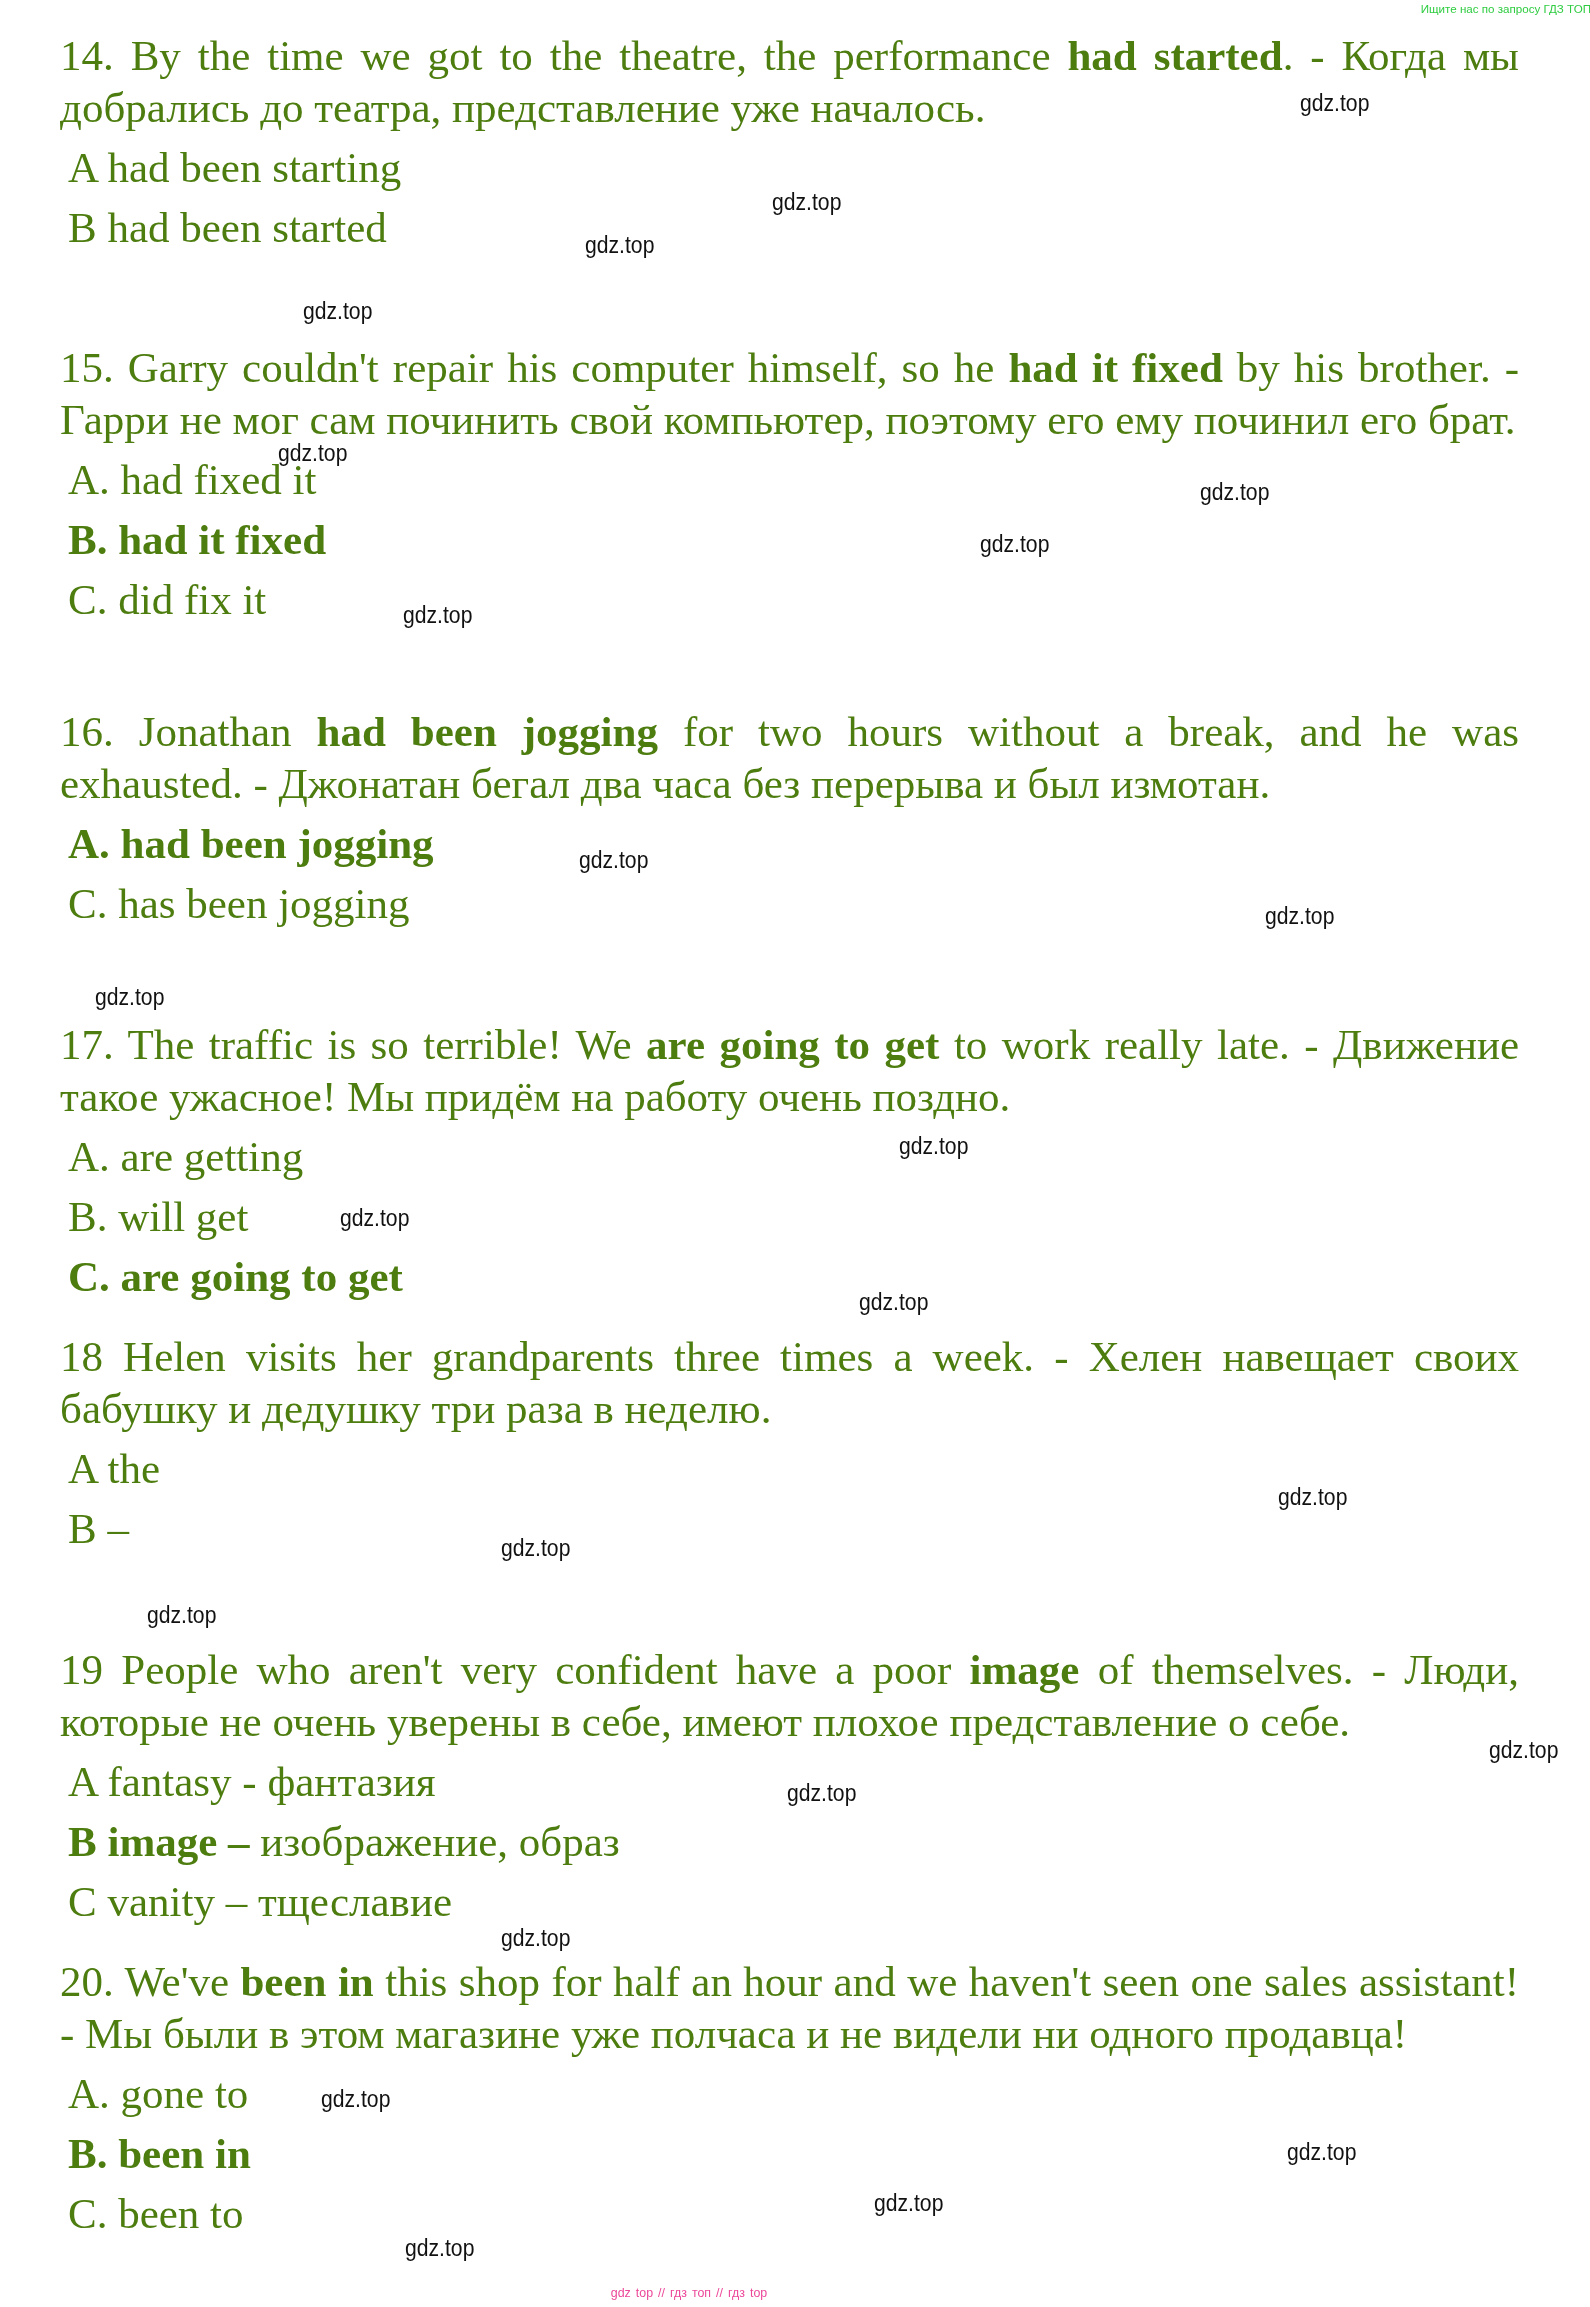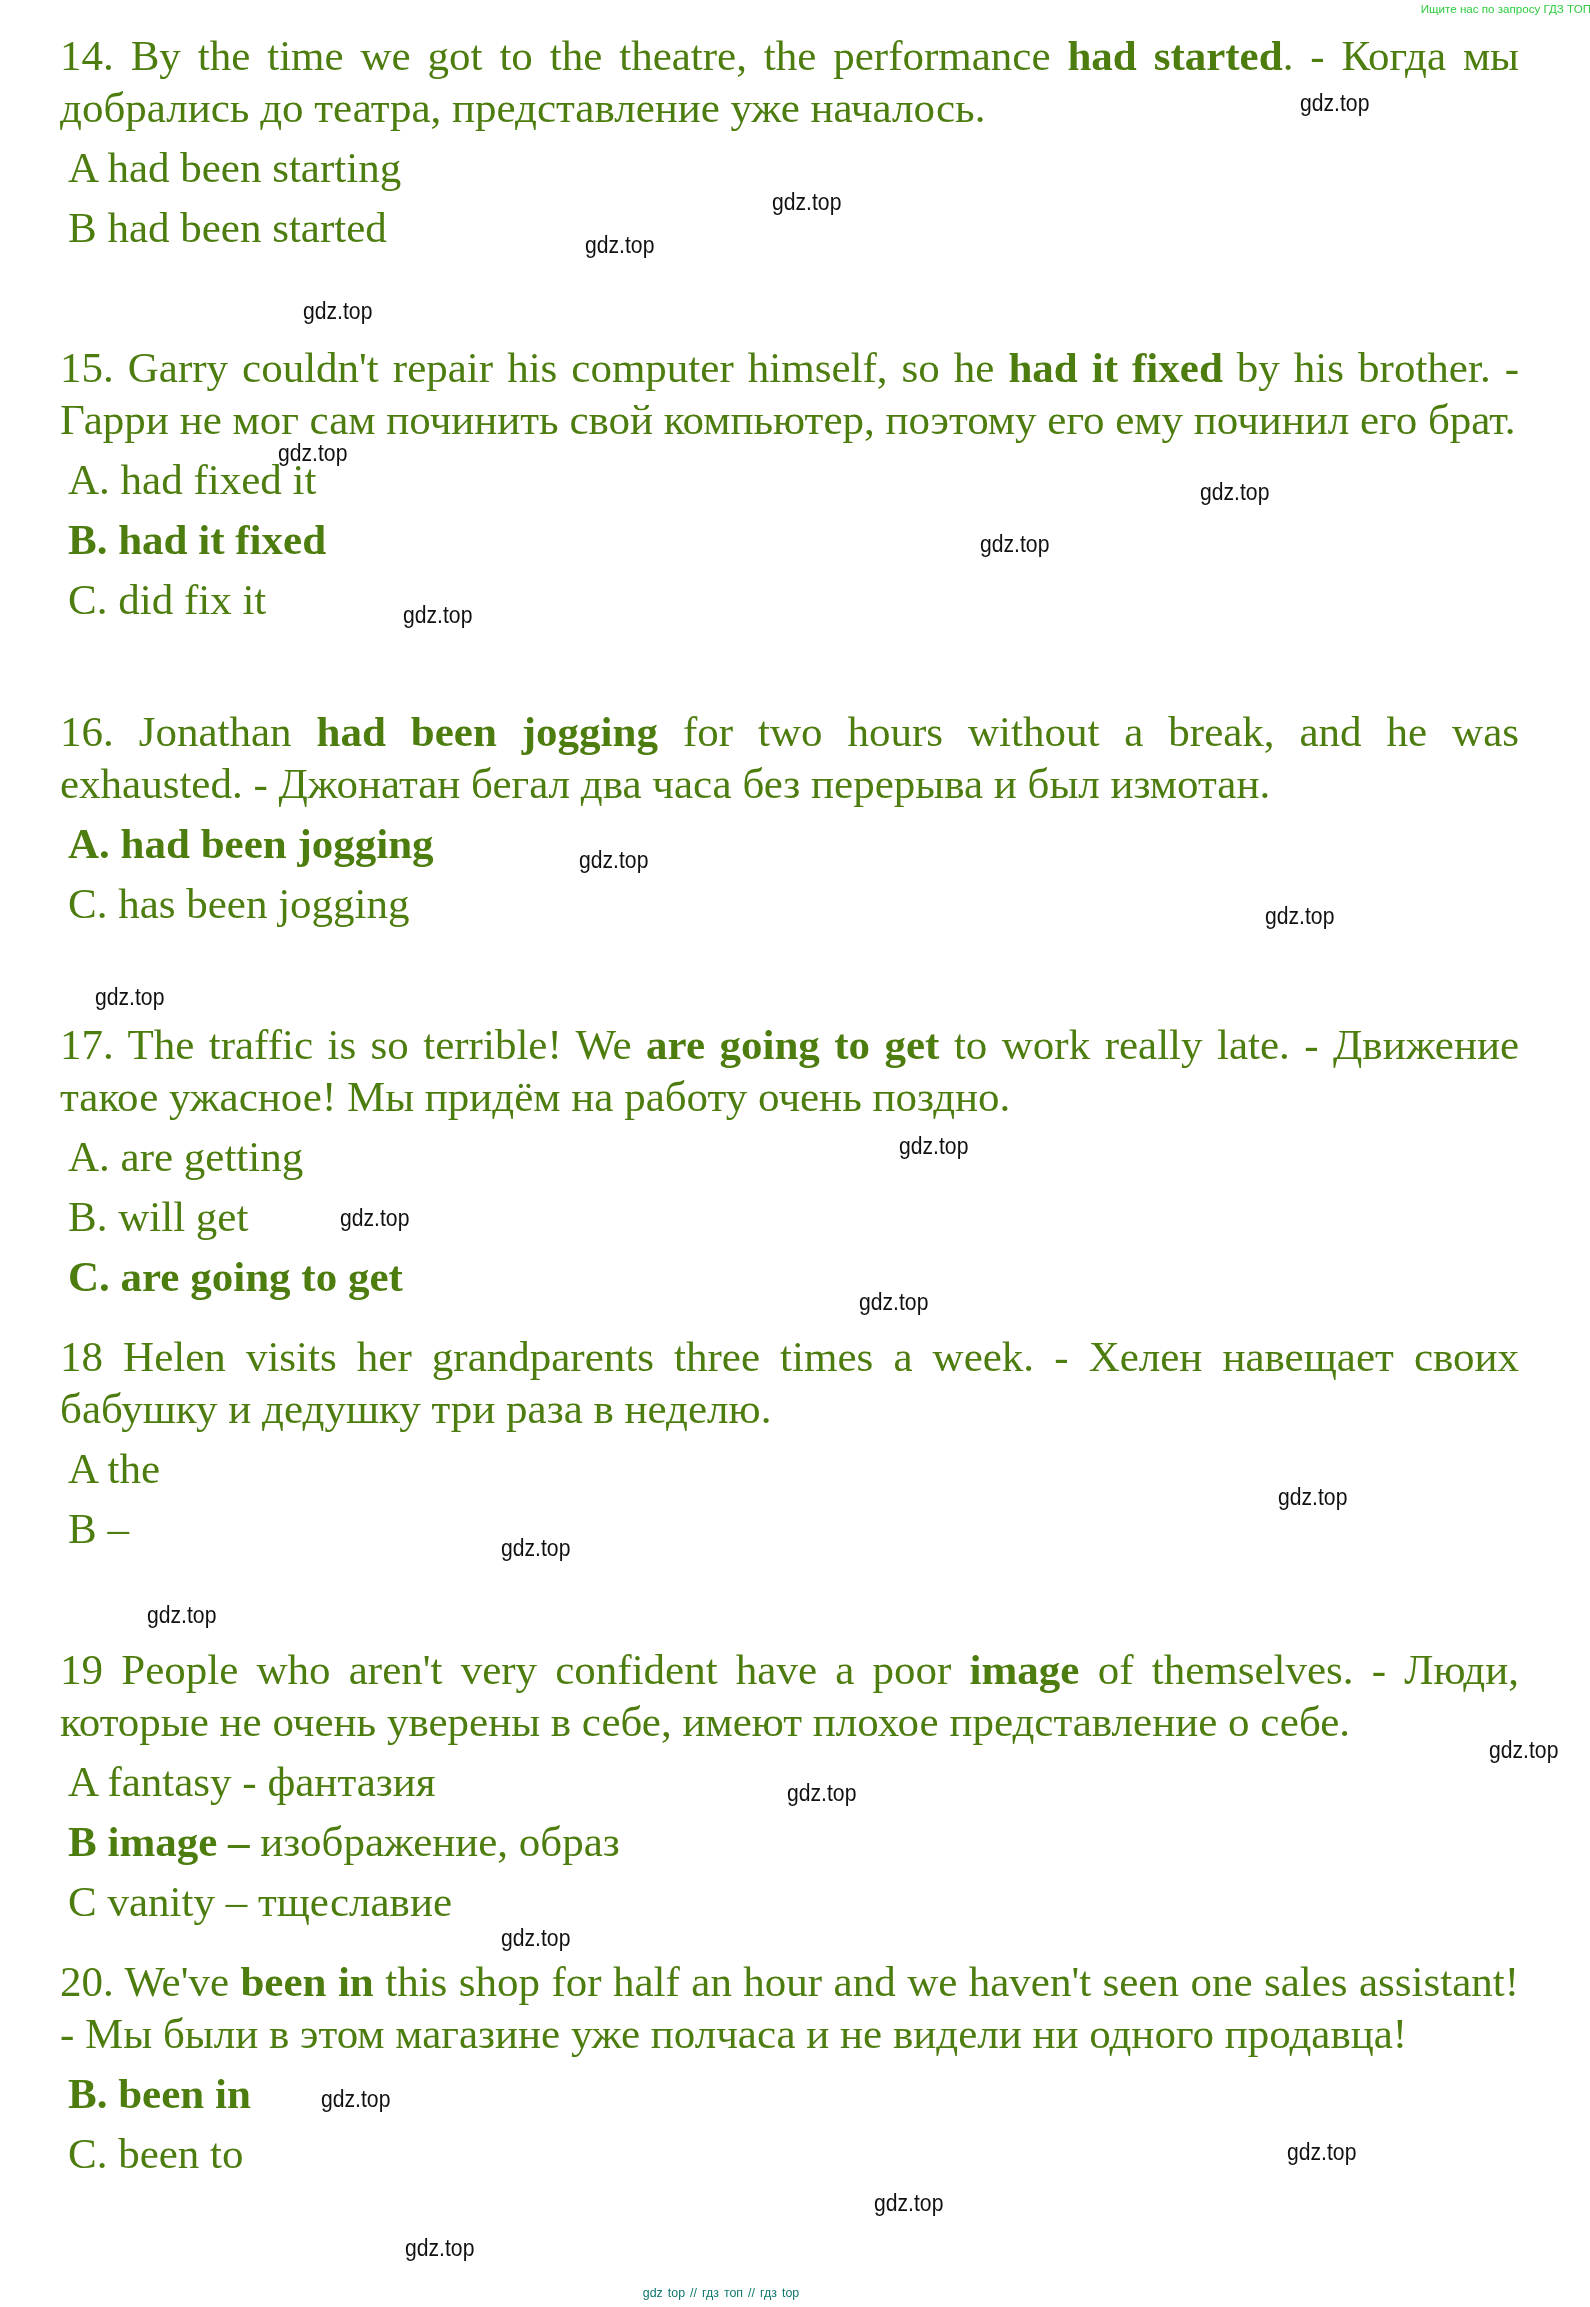--- a/index.html
+++ b/index.html
@@ -5,21 +5,21 @@
   html, body { margin: 0; padding: 0; background: #ffffff; }
   body { width: 1591px; height: 2307px; position: relative; overflow: hidden; }
   .top-banner {
     position: absolute; top: 0; left: 0; width: 1591px; text-align: right;
     font-family: "Liberation Sans", "DejaVu Sans", sans-serif; font-size: 11.6px;
     color: #2ecc40; line-height: 17px;
   }
   .bottom-banner {
     position: absolute; top: 2285px; left: 0; width: 1378px; text-align: center;
     font-family: "Liberation Sans", "DejaVu Sans", sans-serif; font-size: 12.4px;
-    color: #0f766e; line-height: 17px; word-spacing: 1.6px; padding-left: 32px;
+    color: #ec4899; line-height: 17px; word-spacing: 1.6px;
   }
   .question {
     position: absolute; left: 60px; width: 1459px;
     font-family: "Liberation Serif", "DejaVu Serif", serif;
     font-size: 43px; line-height: 52px; color: #4d7c0f;
   }
   .q-text { text-align: justify; text-align-last: left; margin: 0; }
   .q-text b { font-weight: bold; }
   .option { margin: 8px; white-space: nowrap; }
   .option.correct { font-weight: bold; }
@@ -69,20 +69,21 @@
 
 <div class="question" style="top:1644px;">
   <p class="q-text"><span>19 People who aren't very confident have a poor </span><b>image</b><span> of themselves. - Люди, которые не очень уверены в себе, имеют плохое представление о себе.</span></p>
   <p class="option">A fantasy - фантазия</p>
   <p class="option correct"><span>B image –</span><span class="ru"> изображение, образ</span></p>
   <p class="option">C vanity – тщеславие</p>
 </div>
 
 <div class="question" style="top:1956px;">
   <p class="q-text"><span>20. We've </span><b>been in</b><span> this shop for half an hour and we haven't seen one sales assistant! - Мы были в этом магазине уже полчаса и не видели ни одного продавца!</span></p>
+  <p class="option">A. gone to</p>
   <p class="option correct">B. been in</p>
   <p class="option">C. been to</p>
 </div>
 
 <span class="wm" style="left:1300px;top:92px;">gdz.top</span>
 <span class="wm" style="left:772px;top:191px;">gdz.top</span>
 <span class="wm" style="left:585px;top:234px;">gdz.top</span>
 <span class="wm" style="left:303px;top:300px;">gdz.top</span>
 <span class="wm" style="left:278px;top:442px;">gdz.top</span>
 <span class="wm" style="left:1200px;top:481px;">gdz.top</span>

